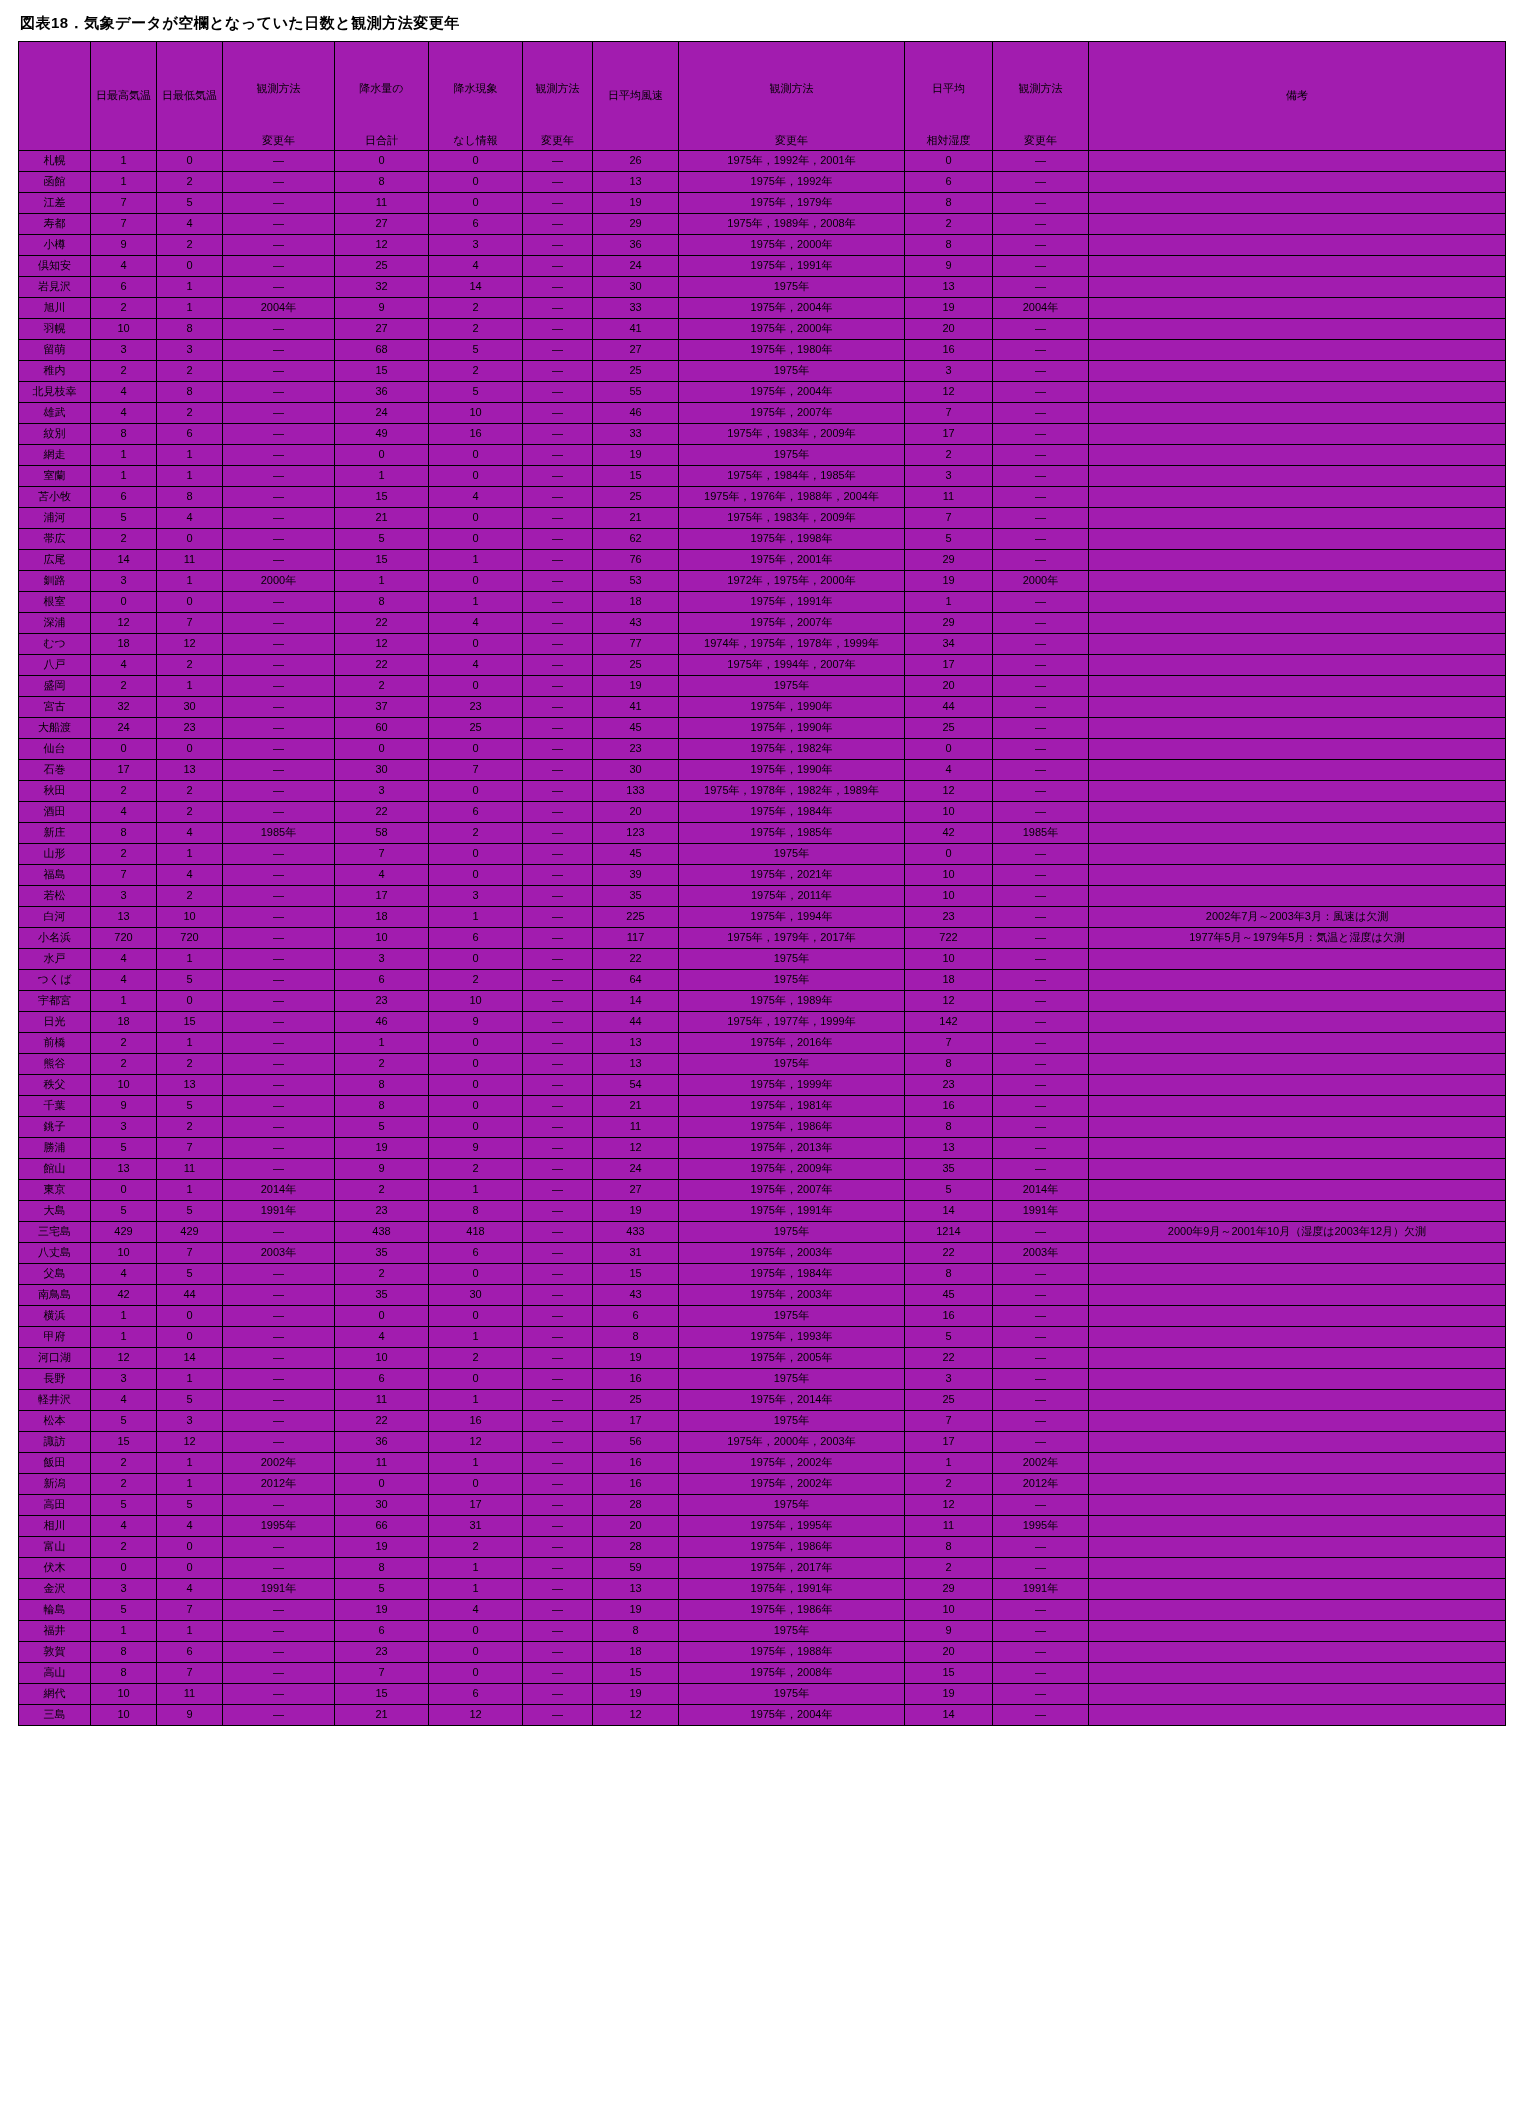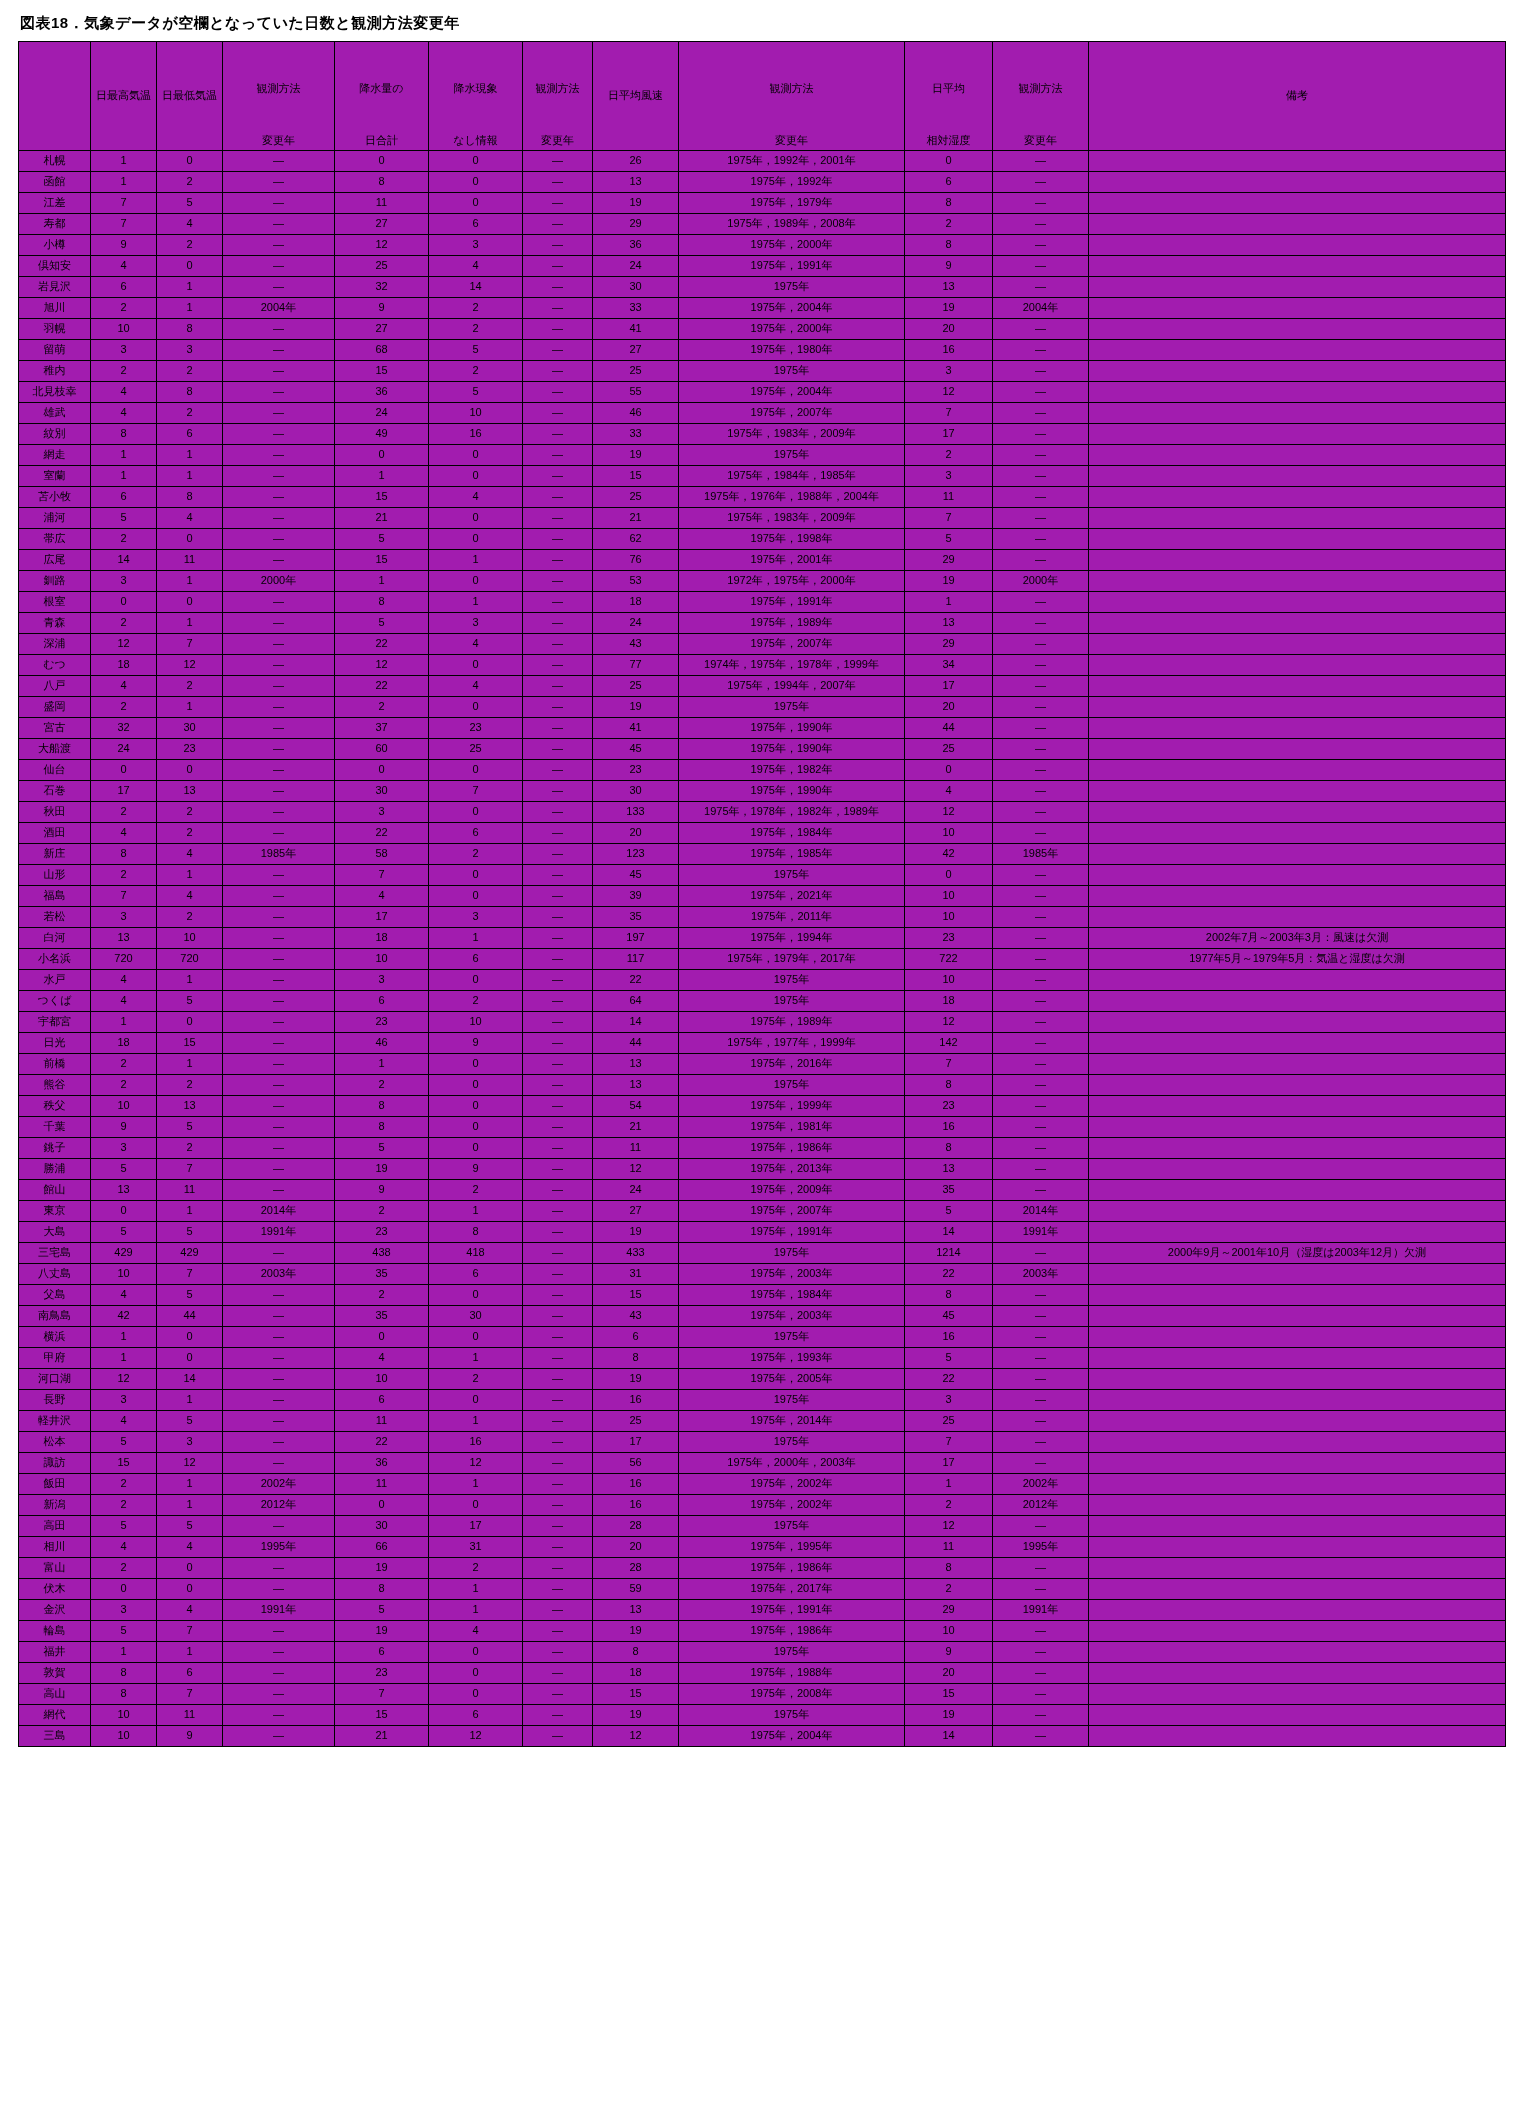--- a/index.html
+++ b/index.html
@@ -430,34 +430,20 @@
           <td>8</td>
           <td>1</td>
           <td>—</td>
           <td>18</td>
           <td>1975年，1991年</td>
           <td>1</td>
           <td>—</td>
           <td class="remark"></td>
         </tr>
         <tr>
-          <td class="station">青森</td>
-          <td>2</td>
-          <td>1</td>
-          <td>—</td>
-          <td>5</td>
-          <td>3</td>
-          <td>—</td>
-          <td>24</td>
-          <td>1975年，1989年</td>
-          <td>13</td>
-          <td>—</td>
-          <td class="remark"></td>
-        </tr>
-        <tr>
           <td class="station">深浦</td>
           <td>12</td>
           <td>7</td>
           <td>—</td>
           <td>22</td>
           <td>4</td>
           <td>—</td>
           <td>43</td>
           <td>1975年，2007年</td>
           <td>29</td>
@@ -647,21 +633,21 @@
           <td class="remark"></td>
         </tr>
         <tr>
           <td class="station">白河</td>
           <td>13</td>
           <td>10</td>
           <td>—</td>
           <td>18</td>
           <td>1</td>
           <td>—</td>
-          <td>197</td>
+          <td>225</td>
           <td>1975年，1994年</td>
           <td>23</td>
           <td>—</td>
           <td class="remark">2002年7月～2003年3月：風速は欠測</td>
         </tr>
         <tr>
           <td class="station">小名浜</td>
           <td>720</td>
           <td>720</td>
           <td>—</td>

